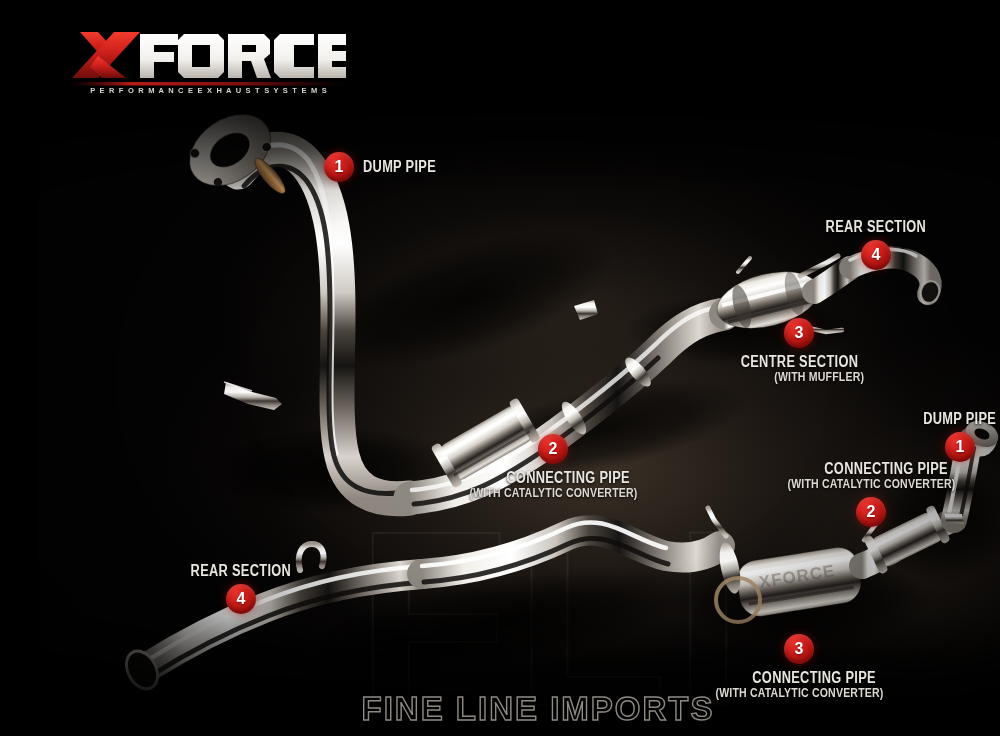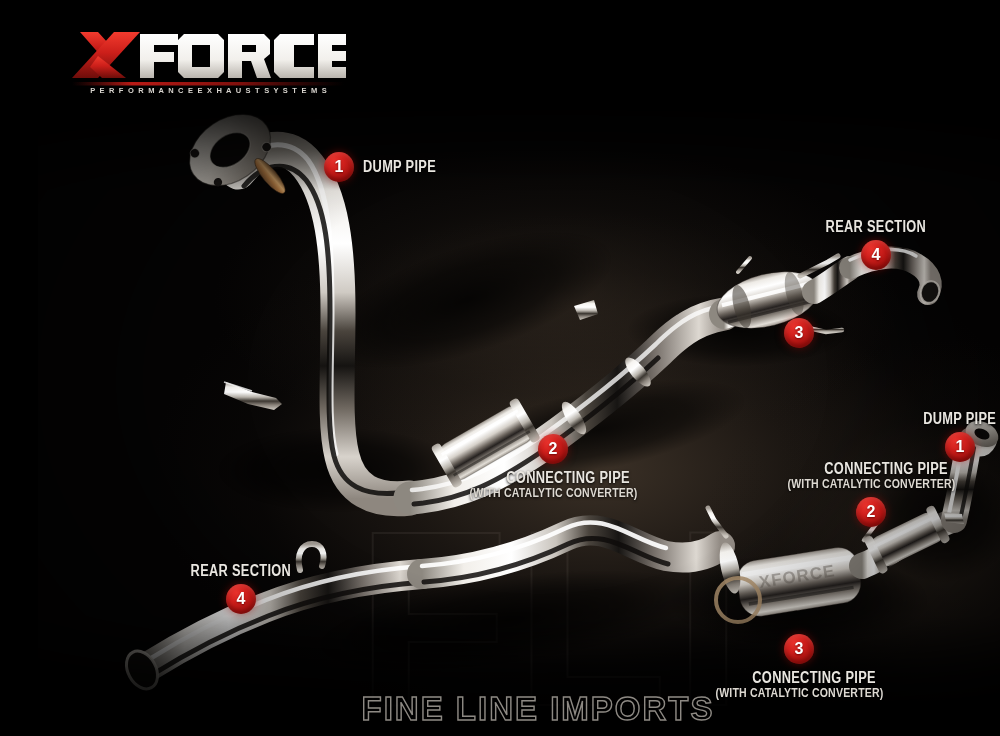--- a/index.html
+++ b/index.html
@@ -536,20 +536,24 @@
     <div class="label-block">
       <div class="label-main">CONNECTING PIPE</div>
       <div class="label-sub">(WITH CATALYTIC CONVERTER)</div>
     </div>
   </div>
 
   <div class="callout stack" style="left:688px; top:318px; width:146px;">
     <div class="badge">
       <span class="badge-num">3</span>
     </div>
+    <div class="label-block">
+      <div class="label-main">CENTRE SECTION</div>
+      <div class="label-sub">(WITH MUFFLER)</div>
+    </div>
   </div>
 
   <div class="callout stack-rev" style="left:775px; top:218px; width:126px;">
     <div class="badge">
       <span class="badge-num">4</span>
     </div>
     <div class="label-block">
       <div class="label-main">REAR SECTION</div>
     </div>
   </div>

